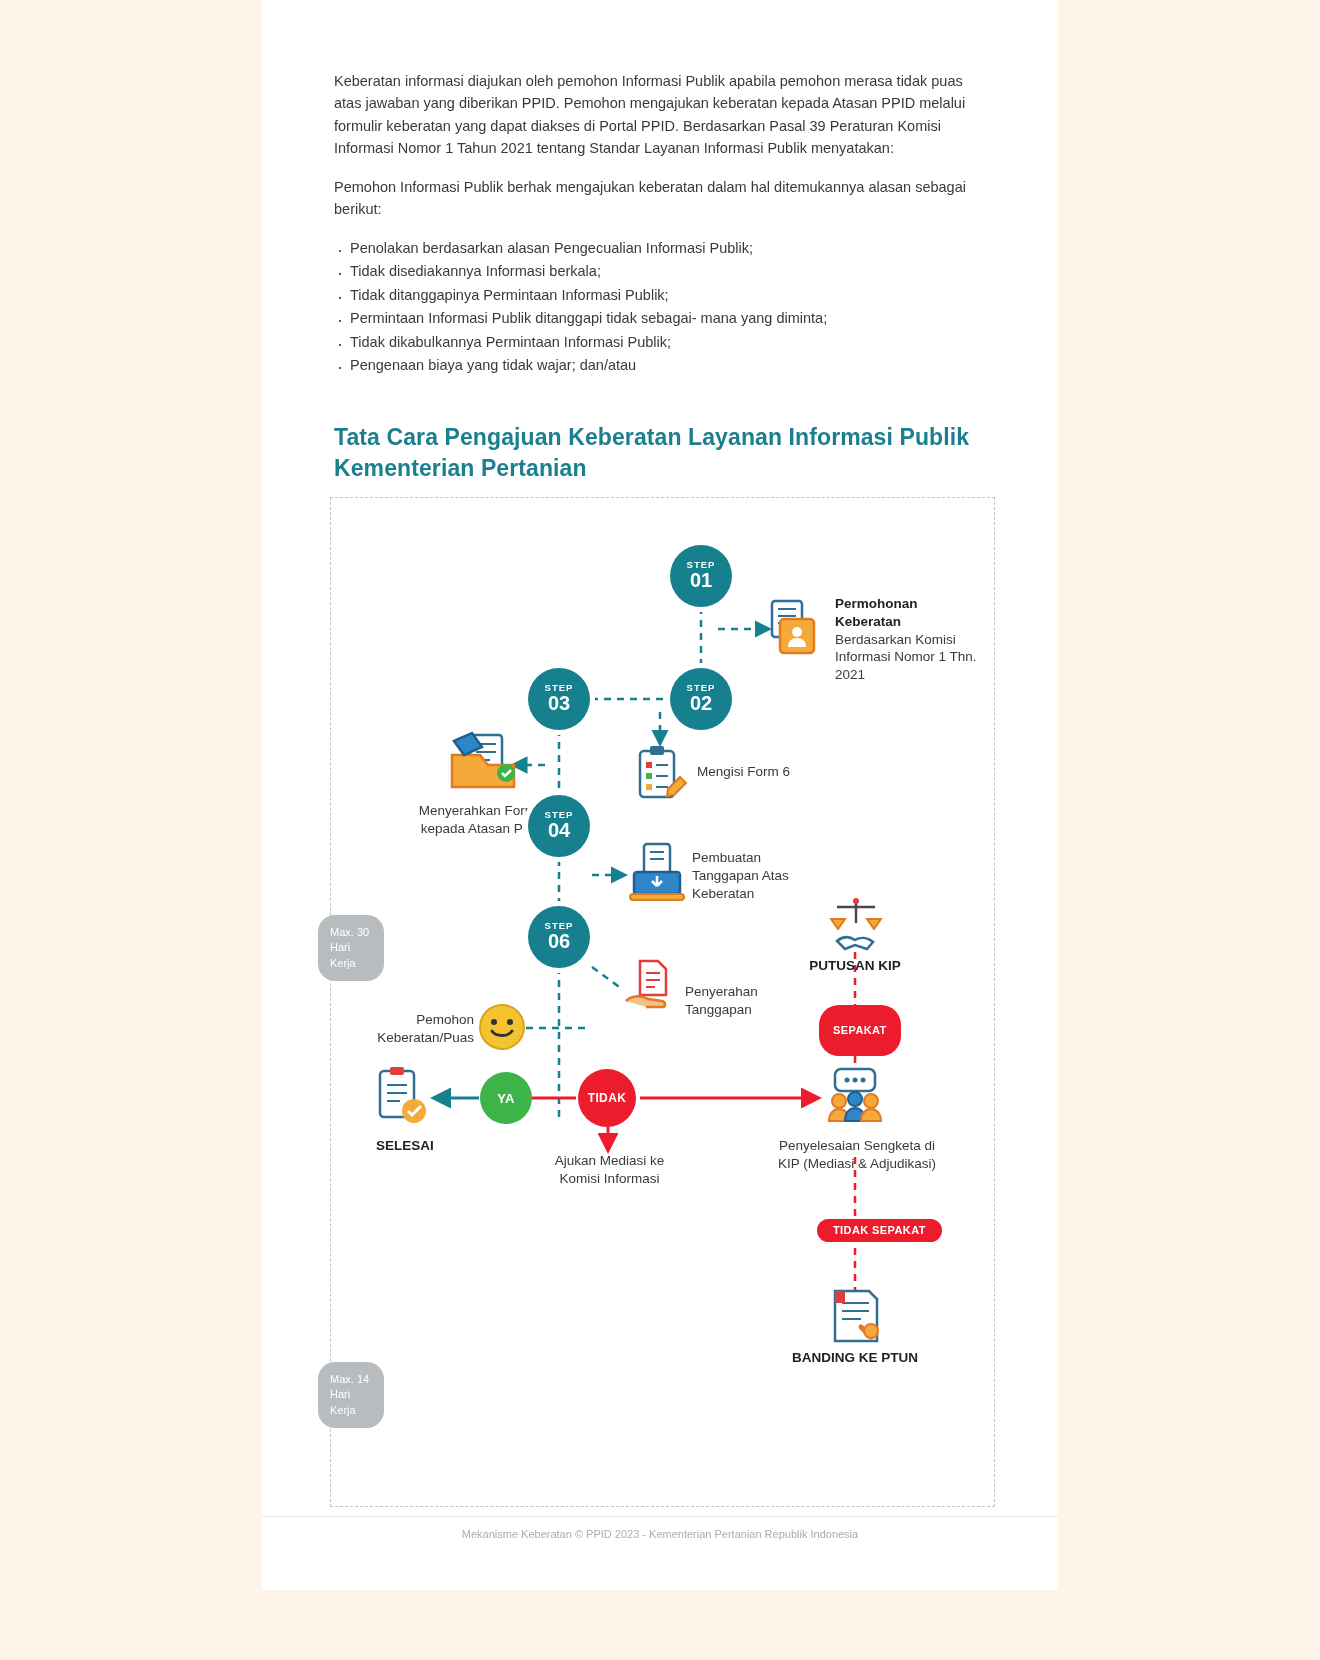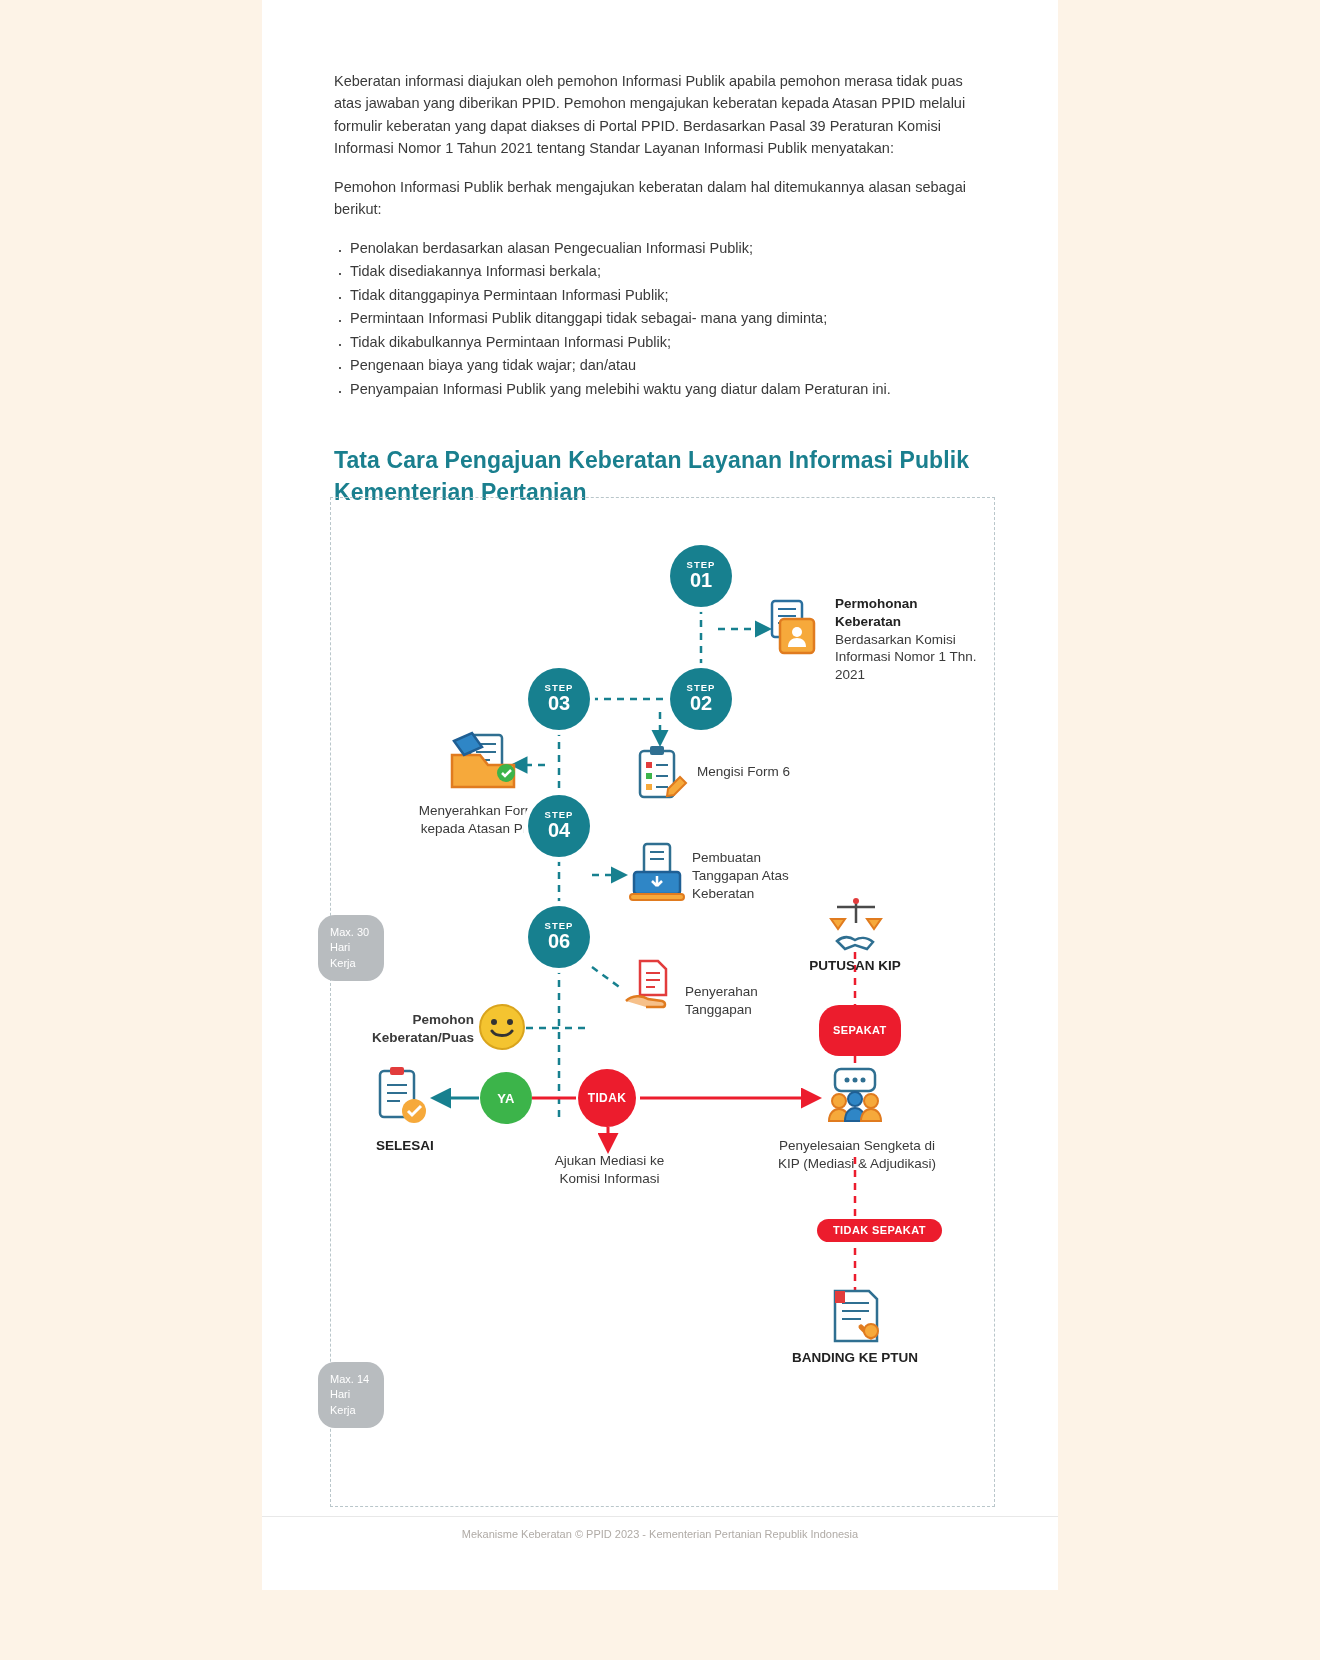--- a/index.html
+++ b/index.html
@@ -90,21 +90,20 @@
     <p class="intro">Keberatan informasi diajukan oleh pemohon Informasi Publik apabila pemohon merasa tidak puas atas jawaban yang diberikan PPID. Pemohon mengajukan keberatan kepada Atasan PPID melalui formulir keberatan yang dapat diakses di Portal PPID. Berdasarkan Pasal 39 Peraturan Komisi Informasi Nomor 1 Tahun 2021 tentang Standar Layanan Informasi Publik menyatakan:</p>
     <p class="intro">Pemohon Informasi Publik berhak mengajukan keberatan dalam hal ditemukannya alasan sebagai berikut:</p>
 
     <ul class="reasons">
       <li>Penolakan berdasarkan alasan Pengecualian Informasi Publik;</li>
       <li>Tidak disediakannya Informasi berkala;</li>
       <li>Tidak ditanggapinya Permintaan Informasi Publik;</li>
       <li>Permintaan Informasi Publik ditanggapi tidak sebagai- mana yang diminta;</li>
       <li>Tidak dikabulkannya Permintaan Informasi Publik;</li>
       <li>Pengenaan biaya yang tidak wajar; dan/atau</li>
-      <li>Penyampaian Informasi Publik yang melebihi waktu yang diatur dalam Peraturan ini.</li>
     </ul>
 
     <h1 class="heading">Tata Cara Pengajuan Keberatan Layanan Informasi Publik Kementerian Pertanian</h1>
   </div>
 </div>
 
 <div class="diagram-wrap">
   <div class="dashed-frame"></div>
 
   <svg class="lines" viewBox="0 0 663 1008">
@@ -269,21 +268,21 @@
   </div>
 
   <div class="icon" style="left:148px;top:506px;">
     <svg width="48" height="48" viewBox="0 0 48 48">
       <circle cx="24" cy="24" r="22" fill="#f4c430" stroke="#d9a41d" stroke-width="2"></circle>
       <circle cx="16" cy="19" r="3" fill="#333"></circle>
       <circle cx="32" cy="19" r="3" fill="#333"></circle>
       <path d="M14 28c4 6 16 6 20 0" stroke="#333" stroke-width="3" fill="none" stroke-linecap="round"></path>
     </svg>
   </div>
-  <div class="node" style="left:22px;top:514px;width:122px;text-align:right;font-weight:bold;">
+  <div class="node" style="left:22px;top:514px;width:122px;text-align:right;">
     <div class="label">Pemohon Keberatan/Puas</div>
   </div>
 
   <div class="node" style="left:150px;top:575px;">
     <div class="circle-tag ya">YA</div>
   </div>
 
   <div class="node" style="left:248px;top:572px;">
     <div class="circle-tag tidak">TIDAK</div>
   </div>

